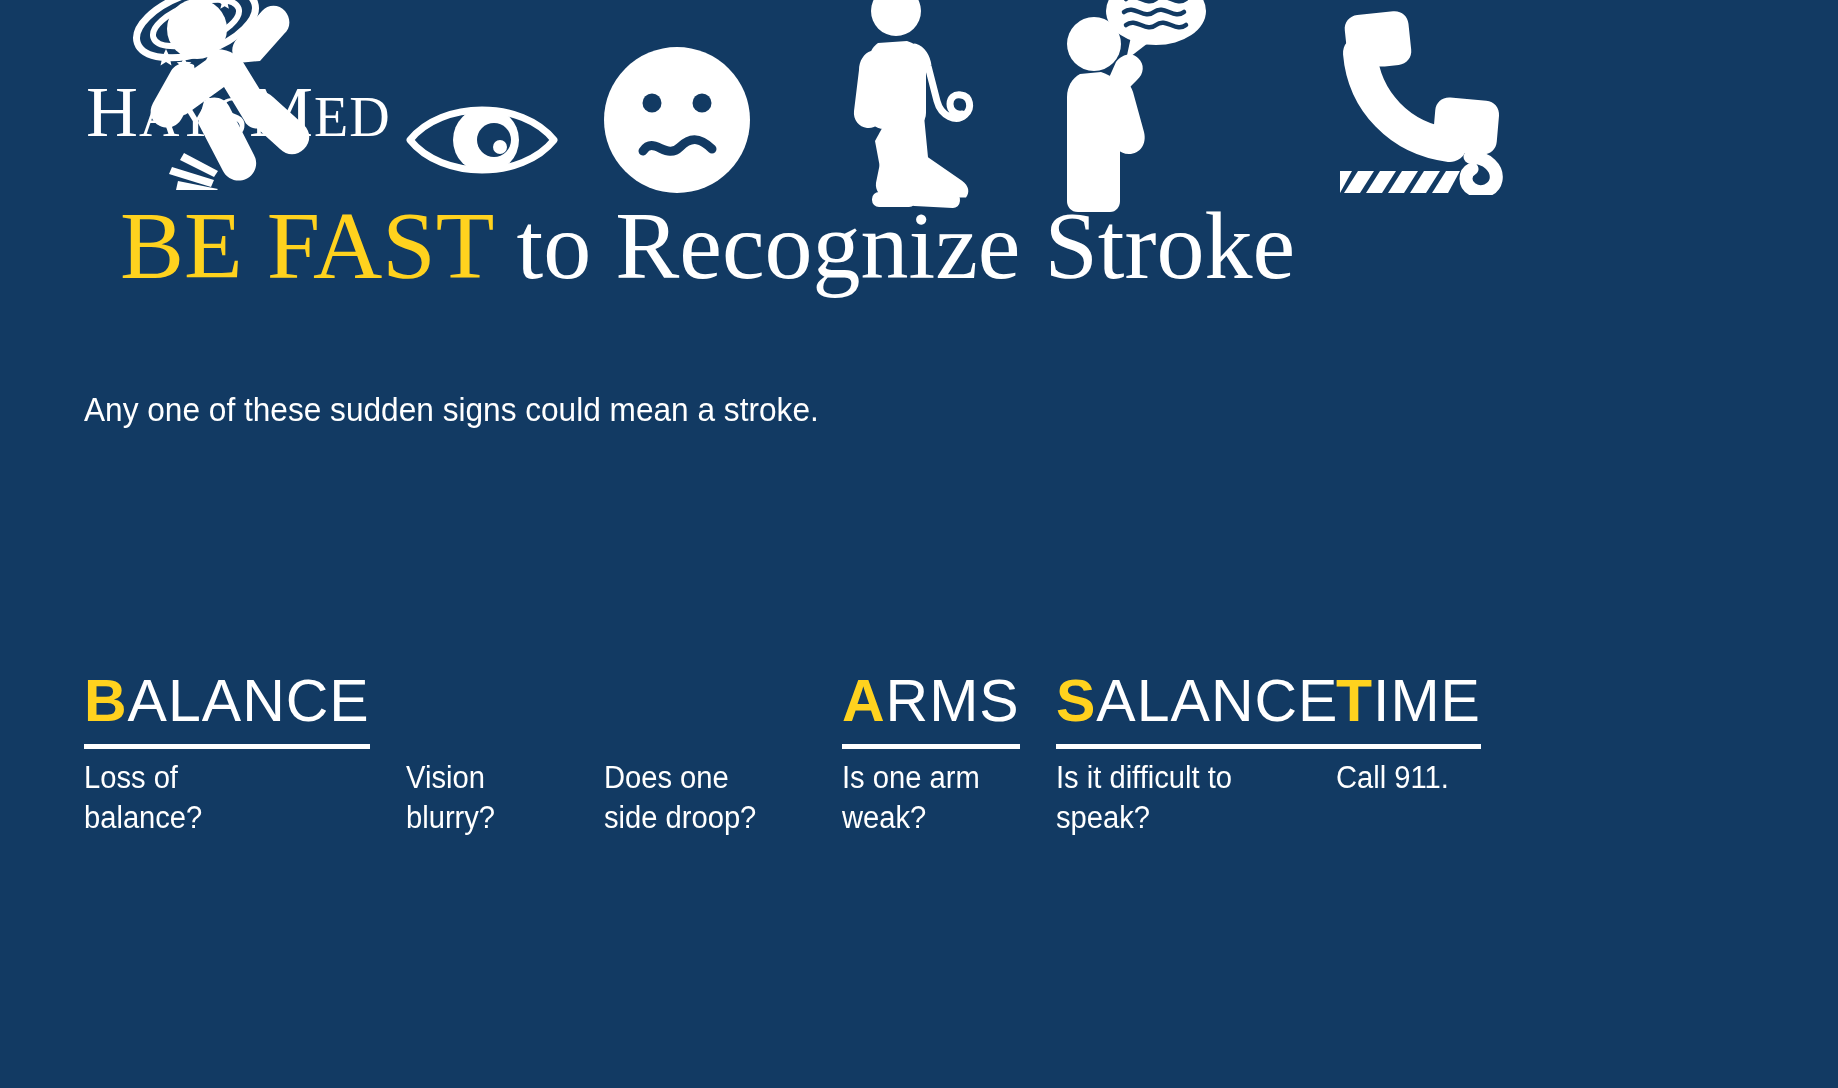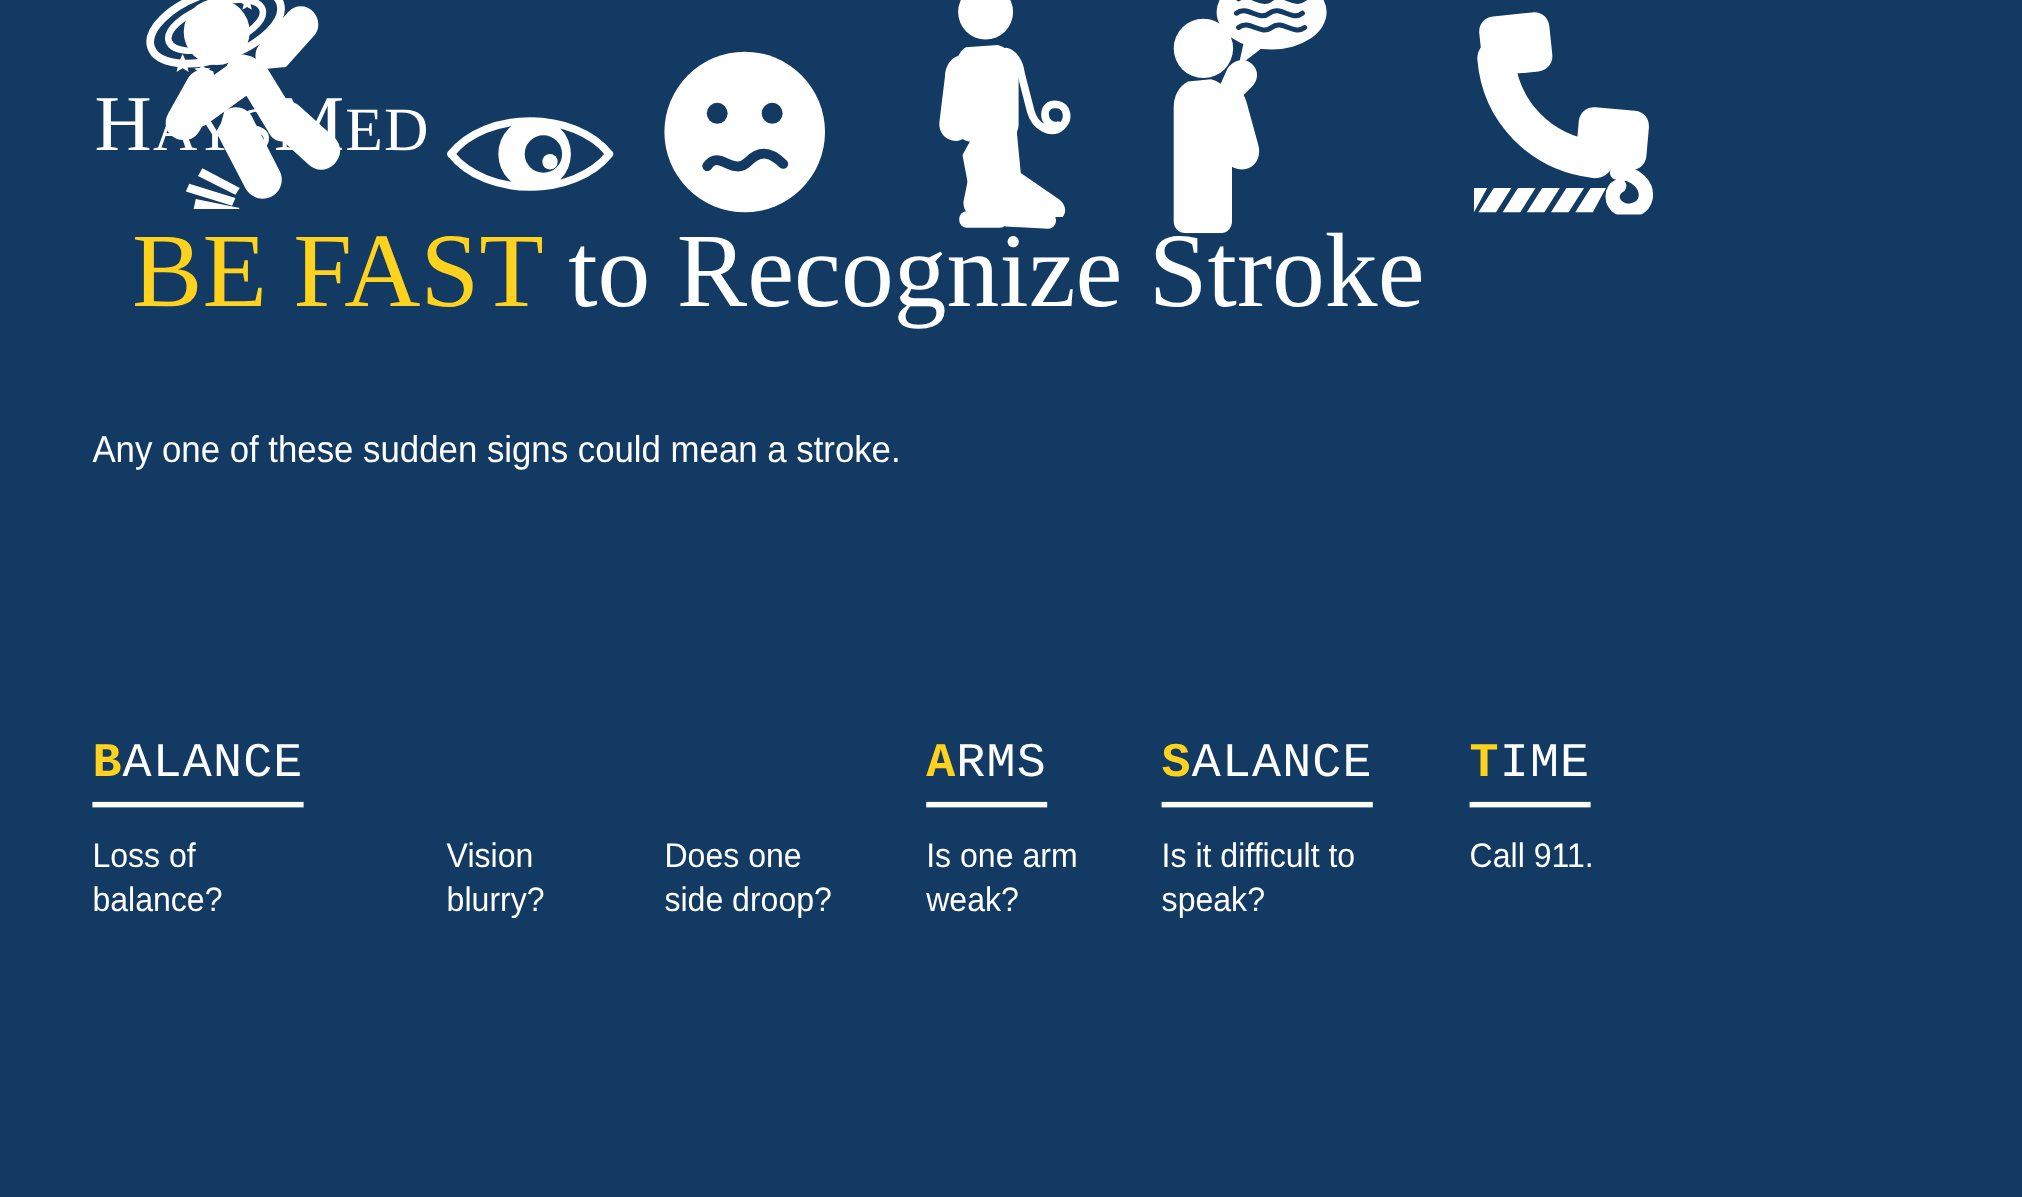--- a/index.html
+++ b/index.html
@@ -64,22 +64,22 @@
   }
   .icon-wrap svg { display:block; }
 
   .labelrow {
     position:absolute;
     left:0;
     top:232px;
     white-space:nowrap;
   }
   .label {
-    font-family:Liberation Mono, monospace;
-    font-size:44px;
+    font-family:Liberation Sans, sans-serif;
+    font-size:59px;
     line-height:1;
     letter-spacing:1px;
     color:#ffffff;
     font-weight:300;
     white-space:nowrap;
     display:block;
   }
   .label .first {
     color:#FFD21E;
     font-weight:700;

